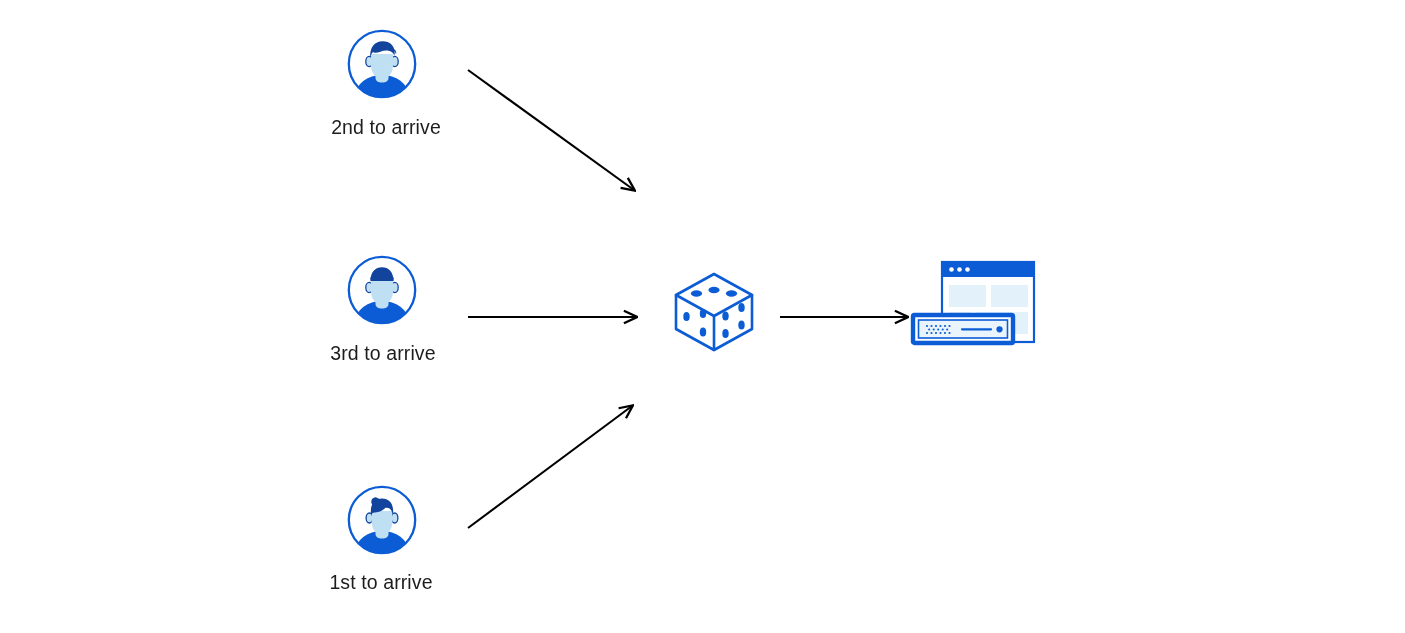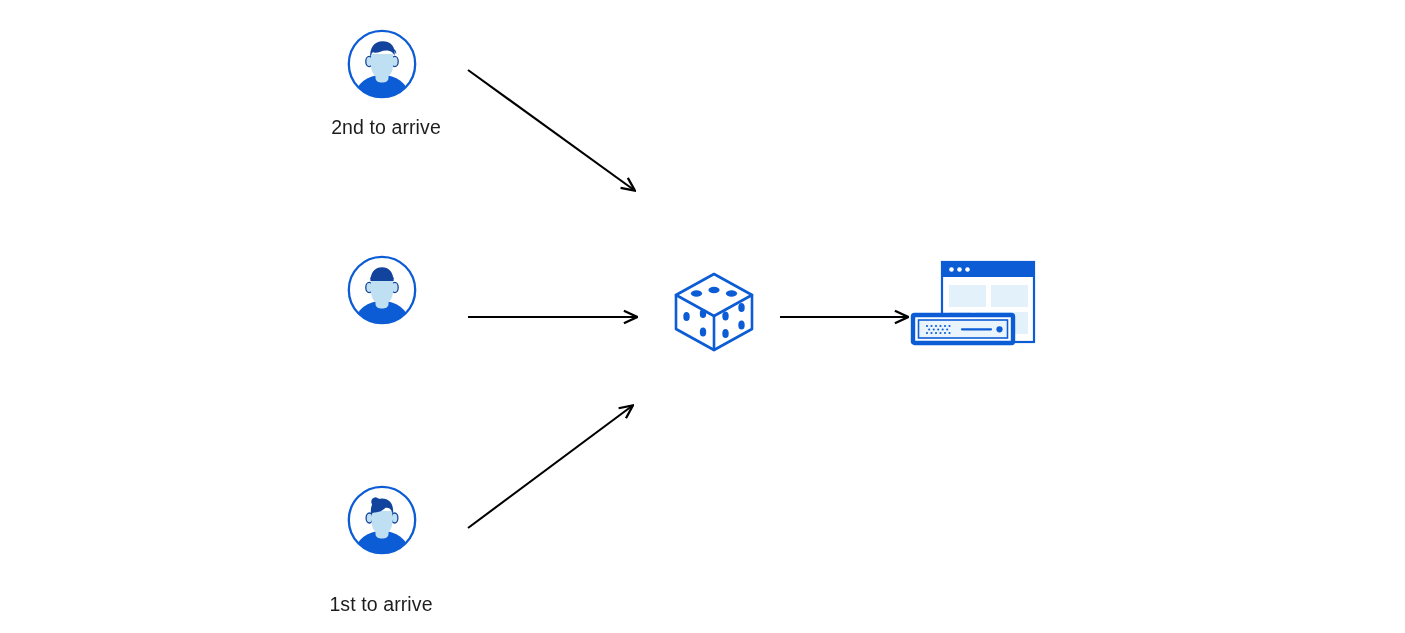--- a/index.html
+++ b/index.html
@@ -119,20 +119,21 @@
                  C 30 50.5 25 45.5 25 37 Z" fill="#bfe0f2"></path>
 
         <path d="M 24.4 27.5 C 24.4 17.8 29.4 13.2 36 13.2
                  C 42.6 13.2 47.6 17.8 47.6 27.5
                  L 47.6 25.2 L 24.4 25.2 Z" fill="#12449e"></path>
         <rect x="24.4" y="23.4" width="23.2" height="3.6" fill="#12449e"></rect>
       </g>
       <circle cx="36" cy="36" r="33.2" fill="none" stroke="#0b5cd5" stroke-width="2.3"></circle>
     </svg>
   </div>
+  <div class="node-label" style="left:243px; top:344px;">3rd to arrive</div>
 
   <div class="node avatar-wrap" style="left:336px; top:484px;">
     <svg width="72" height="72" viewBox="0 0 72 72">
       <defs>
         <clipPath id="clipC">
             <circle cx="36" cy="36" r="33.2"></circle>
           </clipPath>
       </defs>
       <circle cx="36" cy="36" r="33.2" fill="#ffffff"></circle>
       <g clip-path="url(#clipC)">
@@ -150,21 +151,21 @@
                  C 34 20 34.4 16.4 32.6 14.4 Z" fill="#12449e"></path>
         <path d="M 25.1 31.4 C 23.6 20.4 28.2 14.4 36 14.4
                  C 43.8 14.4 48.4 20.4 46.9 31.4
                  C 46 25.6 43.4 23 39.4 23.8
                  C 36.6 26.8 33 28.6 28.4 28.4
                  C 26.8 28.4 25.6 29.4 25.1 31.4 Z" fill="#12449e"></path>
       </g>
       <circle cx="36" cy="36" r="33.2" fill="none" stroke="#0b5cd5" stroke-width="2.3"></circle>
     </svg>
   </div>
-  <div class="node-label" style="left:241px; top:595px;">1st to arrive</div>
+  <div class="node-label" style="left:241px; top:573px;">1st to arrive</div>
 
   <div class="node dice-wrap" style="left:658px; top:266px;">
     <svg width="92" height="92" viewBox="0 0 92 92">
       <g fill="none" stroke="#0b5cd5" stroke-width="2.6" stroke-linejoin="round" stroke-linecap="round">
 
         <path d="M 46 8 L 84 29 L 84 63 L 46 84 L 8 63 L 8 29 Z"></path>
         <path d="M 8 29 L 46 50 L 84 29"></path>
         <path d="M 46 50 L 46 84"></path>
       </g>
 

